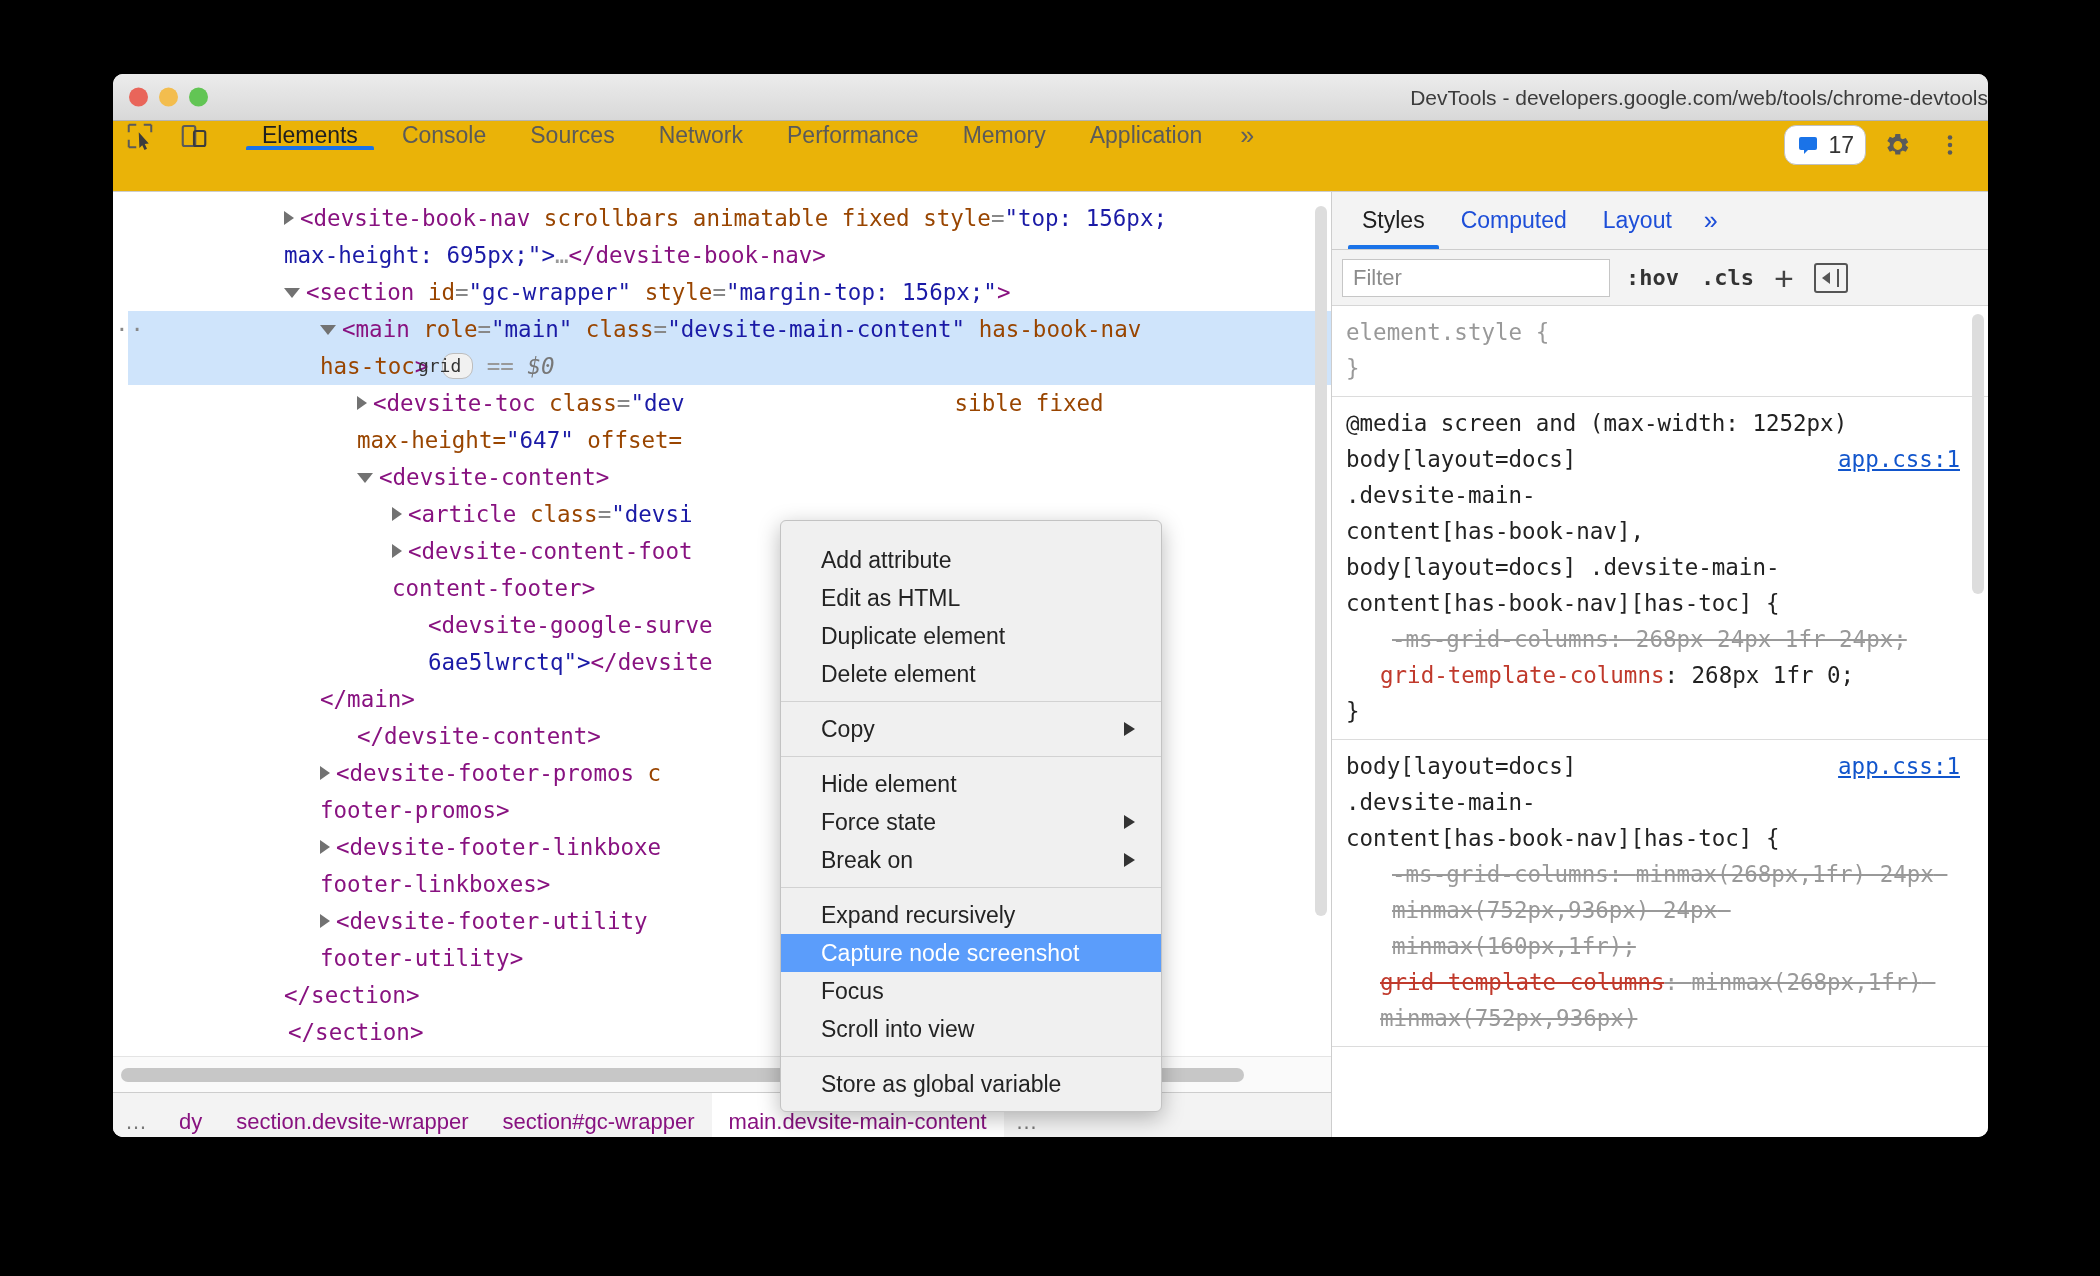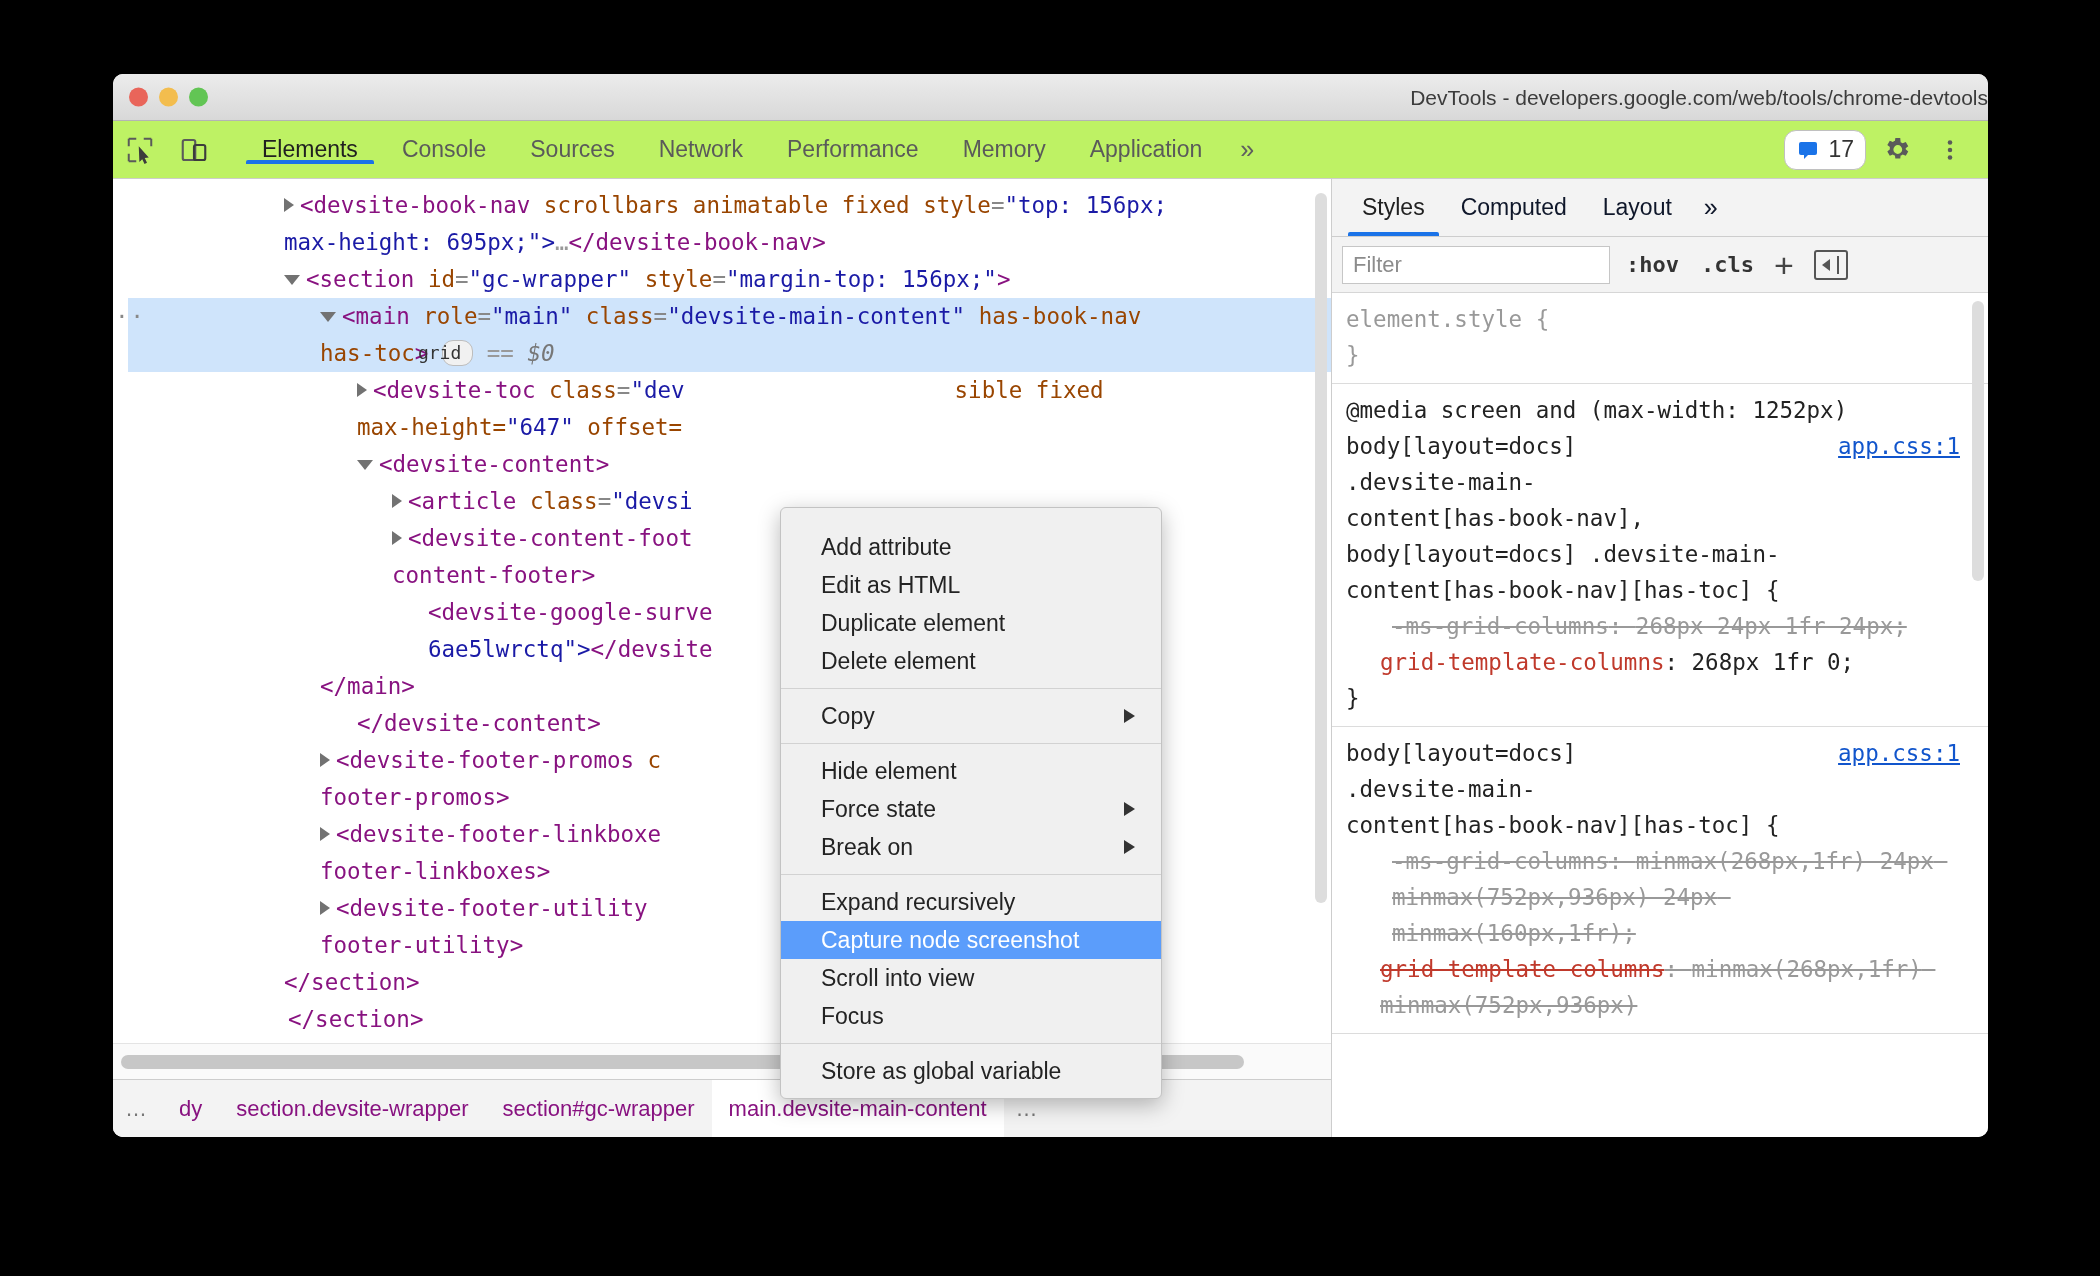--- a/index.html
+++ b/index.html
@@ -20,22 +20,22 @@
   #traffic{ position:absolute; left:16px; top:50%; transform:translateY(-50%);
     display:flex; gap:11px; }
   #traffic span{ width:19px; height:19px; border-radius:50%; display:block; }
   .tl-red{background:#e9655a;} .tl-yellow{background:#f3bd4e;} .tl-green{background:#62c554;}
   #title{
     position:absolute; left:0; right:0; top:0; line-height:47px; text-align:right;
     font-size:21px; color:#3c3c3c; font-family:"Liberation Sans",sans-serif;
   }
   
   #toolbar{
-    height:58px; background:#bef264; border-bottom:1px solid #cdcdcd;
-    display:flex; align-items:center; position:relative;
+    height:71px; background:#eab308; border-bottom:1px solid #cdcdcd;
+    display:flex; align-items:flex-start; position:relative;
   }
   .tb-icon{ width:54px; display:flex; align-items:center; justify-content:center;
     cursor:pointer;}
   .tb-sep{ width:1px; background:#cfcfcf; margin:14px 6px; }
   #tabs{ display:flex; align-items:stretch; margin-left:6px; }
   .tab{
     padding:0 22px; display:flex; align-items:center; font-size:23px; color:#5a5a5a;
     position:relative; white-space:nowrap; cursor:pointer;
   }
   .tab.active{ color:#202020; }
@@ -118,21 +118,21 @@
   .mi.hl{ background:#5b9dfb; color:#fff; }
   .mi .arrow{
     position:absolute; right:26px; top:50%; transform:translateY(-50%);
     width:0;height:0;border-left:11px solid #333;
     border-top:7px solid transparent;border-bottom:7px solid transparent;
   }
   .msep{ height:1px; background:#d2d2d2; margin:8px 0; }
   
   #stabs{ height:58px; background:#f3f3f3; border-bottom:1px solid #cdcdcd;
     display:flex; align-items:stretch; padding-left:12px;}
-  .stab{ padding:0 18px; display:flex; align-items:center; font-size:23px; color:#0f172a;
+  .stab{ padding:0 18px; display:flex; align-items:center; font-size:23px; color:#1d4ed8;
     position:relative; cursor:pointer;}
   .stab.active{ color:#202020; }
   .stab.active::after{ content:""; position:absolute; left:4px; right:4px; bottom:0;
     height:4px; background:#1a73e8; border-radius:2px 2px 0 0;}
   .stab.chev{ font-size:25px; padding:0 14px; }
   #sfilter{ height:56px; background:#f3f3f3; border-bottom:1px solid #d6d6d6;
     display:flex; align-items:center; padding:0 10px; gap:10px;}
   #filterbox{
     width:268px; height:38px; background:#fff; border:1px solid #c6c6c6;
     display:flex; align-items:center; padding:0 10px; font-size:22px; color:#8c8c8c;
@@ -306,22 +306,22 @@
           <span>Force state</span>
           <span class="arrow"></span>
         </div>
         <div class="mi">
           <span>Break on</span>
           <span class="arrow"></span>
         </div>
         <div class="msep"></div>
         <div class="mi">Expand recursively</div>
         <div class="mi hl">Capture node screenshot</div>
+        <div class="mi">Focus</div>
         <div class="mi">Scroll into view</div>
-        <div class="mi">Focus</div>
         <div class="msep"></div>
         <div class="mi">Store as global variable</div>
       </div>
     </div>
 
     <div id="rightpane">
 
       <div id="stabs">
         <div class="stab active">Styles</div>
         <div class="stab">Computed</div>

